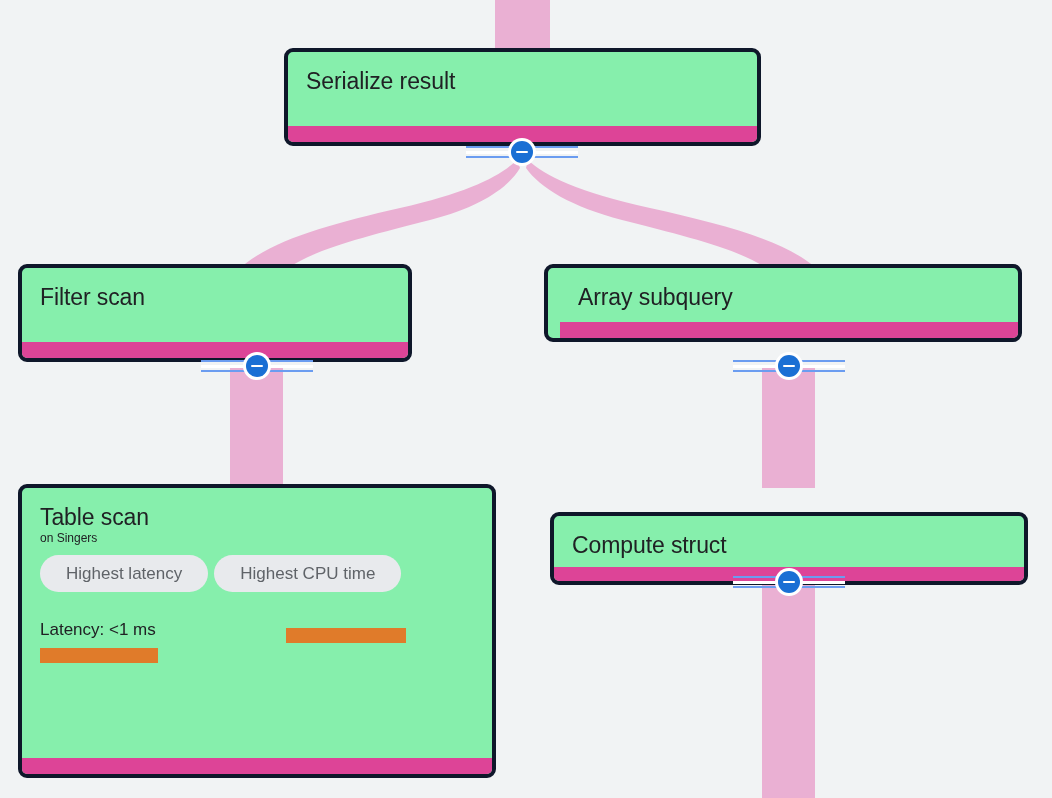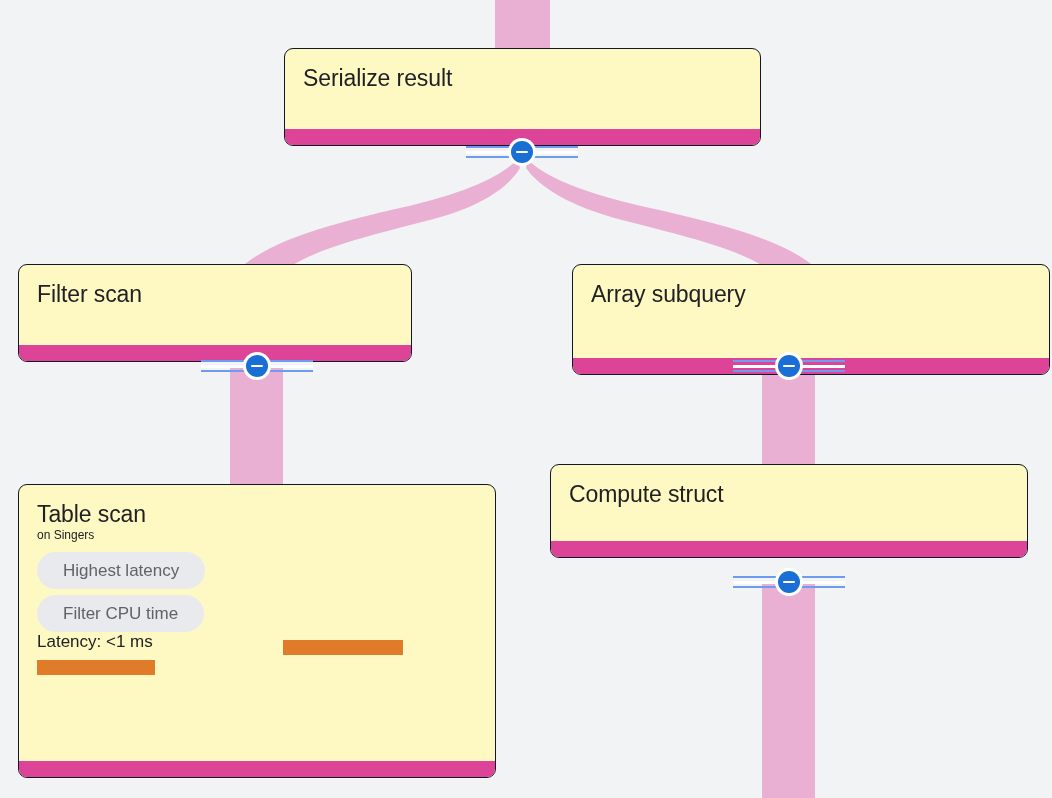--- a/index.html
+++ b/index.html
@@ -31,22 +31,22 @@
     top: 0;
     width: 1052px;
     height: 798px;
     pointer-events: none;
   }
 
   
   .node {
     position: absolute;
     box-sizing: border-box;
-    background: #fef9c3;
-    border: 1px solid #0f172a;
+    background: #86efac;
+    border: 4px solid #0f172a;
     border-radius: 9px;
     overflow: hidden;
     display: flex;
     flex-direction: column;
   }
   .node-body {
     flex: 1 1 auto;
     padding: 16px 18px 8px 18px;
     min-width: 0;
   }
@@ -68,39 +68,39 @@
   .node-accent {
     flex: 0 0 auto;
     height: 16px;
     background: #dd4497;
   }
 
   
   .badge-list {
     margin-top: 9px;
     display: flex;
-    flex-direction: column;
+    flex-direction: row;
     align-items: flex-start;
     gap: 6px;
   }
   .badge {
     display: inline-block;
     background: #e8eaed;
     color: #5f6368;
     font-size: 17px;
     line-height: 1;
     padding: 10px 26px;
     border-radius: 999px;
     white-space: nowrap;
   }
 
   
   .metrics {
     display: flex;
-    margin-top: 0;
+    margin-top: 28px;
     gap: 34px;
   }
   .metric {
     width: 212px;
     flex: 0 0 auto;
   }
   .metric-label {
     font-size: 17px;
     color: #202124;
     line-height: 1.2;
@@ -237,21 +237,21 @@
         <i></i>
         <i></i>
     </div>
     <div class="collapse-knob">
       <span>
           <b></b>
         </span>
     </div>
   </div>
 
-  <div class="node" style="left:572px; top:264px; width:478px; height:111px;">
+  <div class="node" style="left:544px; top:264px; width:478px; height:78px;padding-left:12px;">
     <div class="node-body">
       <div class="node-title">Array subquery</div>
     </div>
     <div class="node-accent"></div>
   </div>
 
   <div class="collapse-toggle" style="left:789px; top:366px;">
     <div class="collapse-rails">
       <i></i>
         <i></i>
@@ -264,41 +264,41 @@
     </div>
   </div>
 
   <div class="node" style="left:18px; top:484px; width:478px; height:294px;justify-content:flex-end;">
     <div class="node-body">
       <div class="node-title">Table scan</div>
       <div class="node-subtitle">on Singers</div>
 
       <div class="badge-list">
         <div class="badge">Highest latency</div>
-        <div class="badge">Filter CPU time</div>
+        <div class="badge">Highest CPU time</div>
       </div>
 
       <div class="metrics">
         <div class="metric">
           <div class="metric-label">Latency: &lt;1 ms</div>
           <div class="metric-bar-track">
             <div class="metric-bar-fill" style="width: 118px;"></div>
           </div>
         </div>
         <div class="metric">
           <div class="metric-bar-track">
             <div class="metric-bar-fill" style="width: 120px;"></div>
           </div>
         </div>
       </div>
     </div>
     <div class="node-accent"></div>
   </div>
 
-  <div class="node" style="left:550px; top:464px; width:478px; height:94px;justify-content:space-between;">
+  <div class="node" style="left:550px; top:512px; width:478px; height:73px;justify-content:space-between;">
     <div class="node-body">
       <div class="node-title">Compute struct</div>
     </div>
     <div class="node-accent"></div>
   </div>
 
   <div class="collapse-toggle" style="left:789px; top:582px;">
     <div class="collapse-rails">
       <i></i>
         <i></i>

